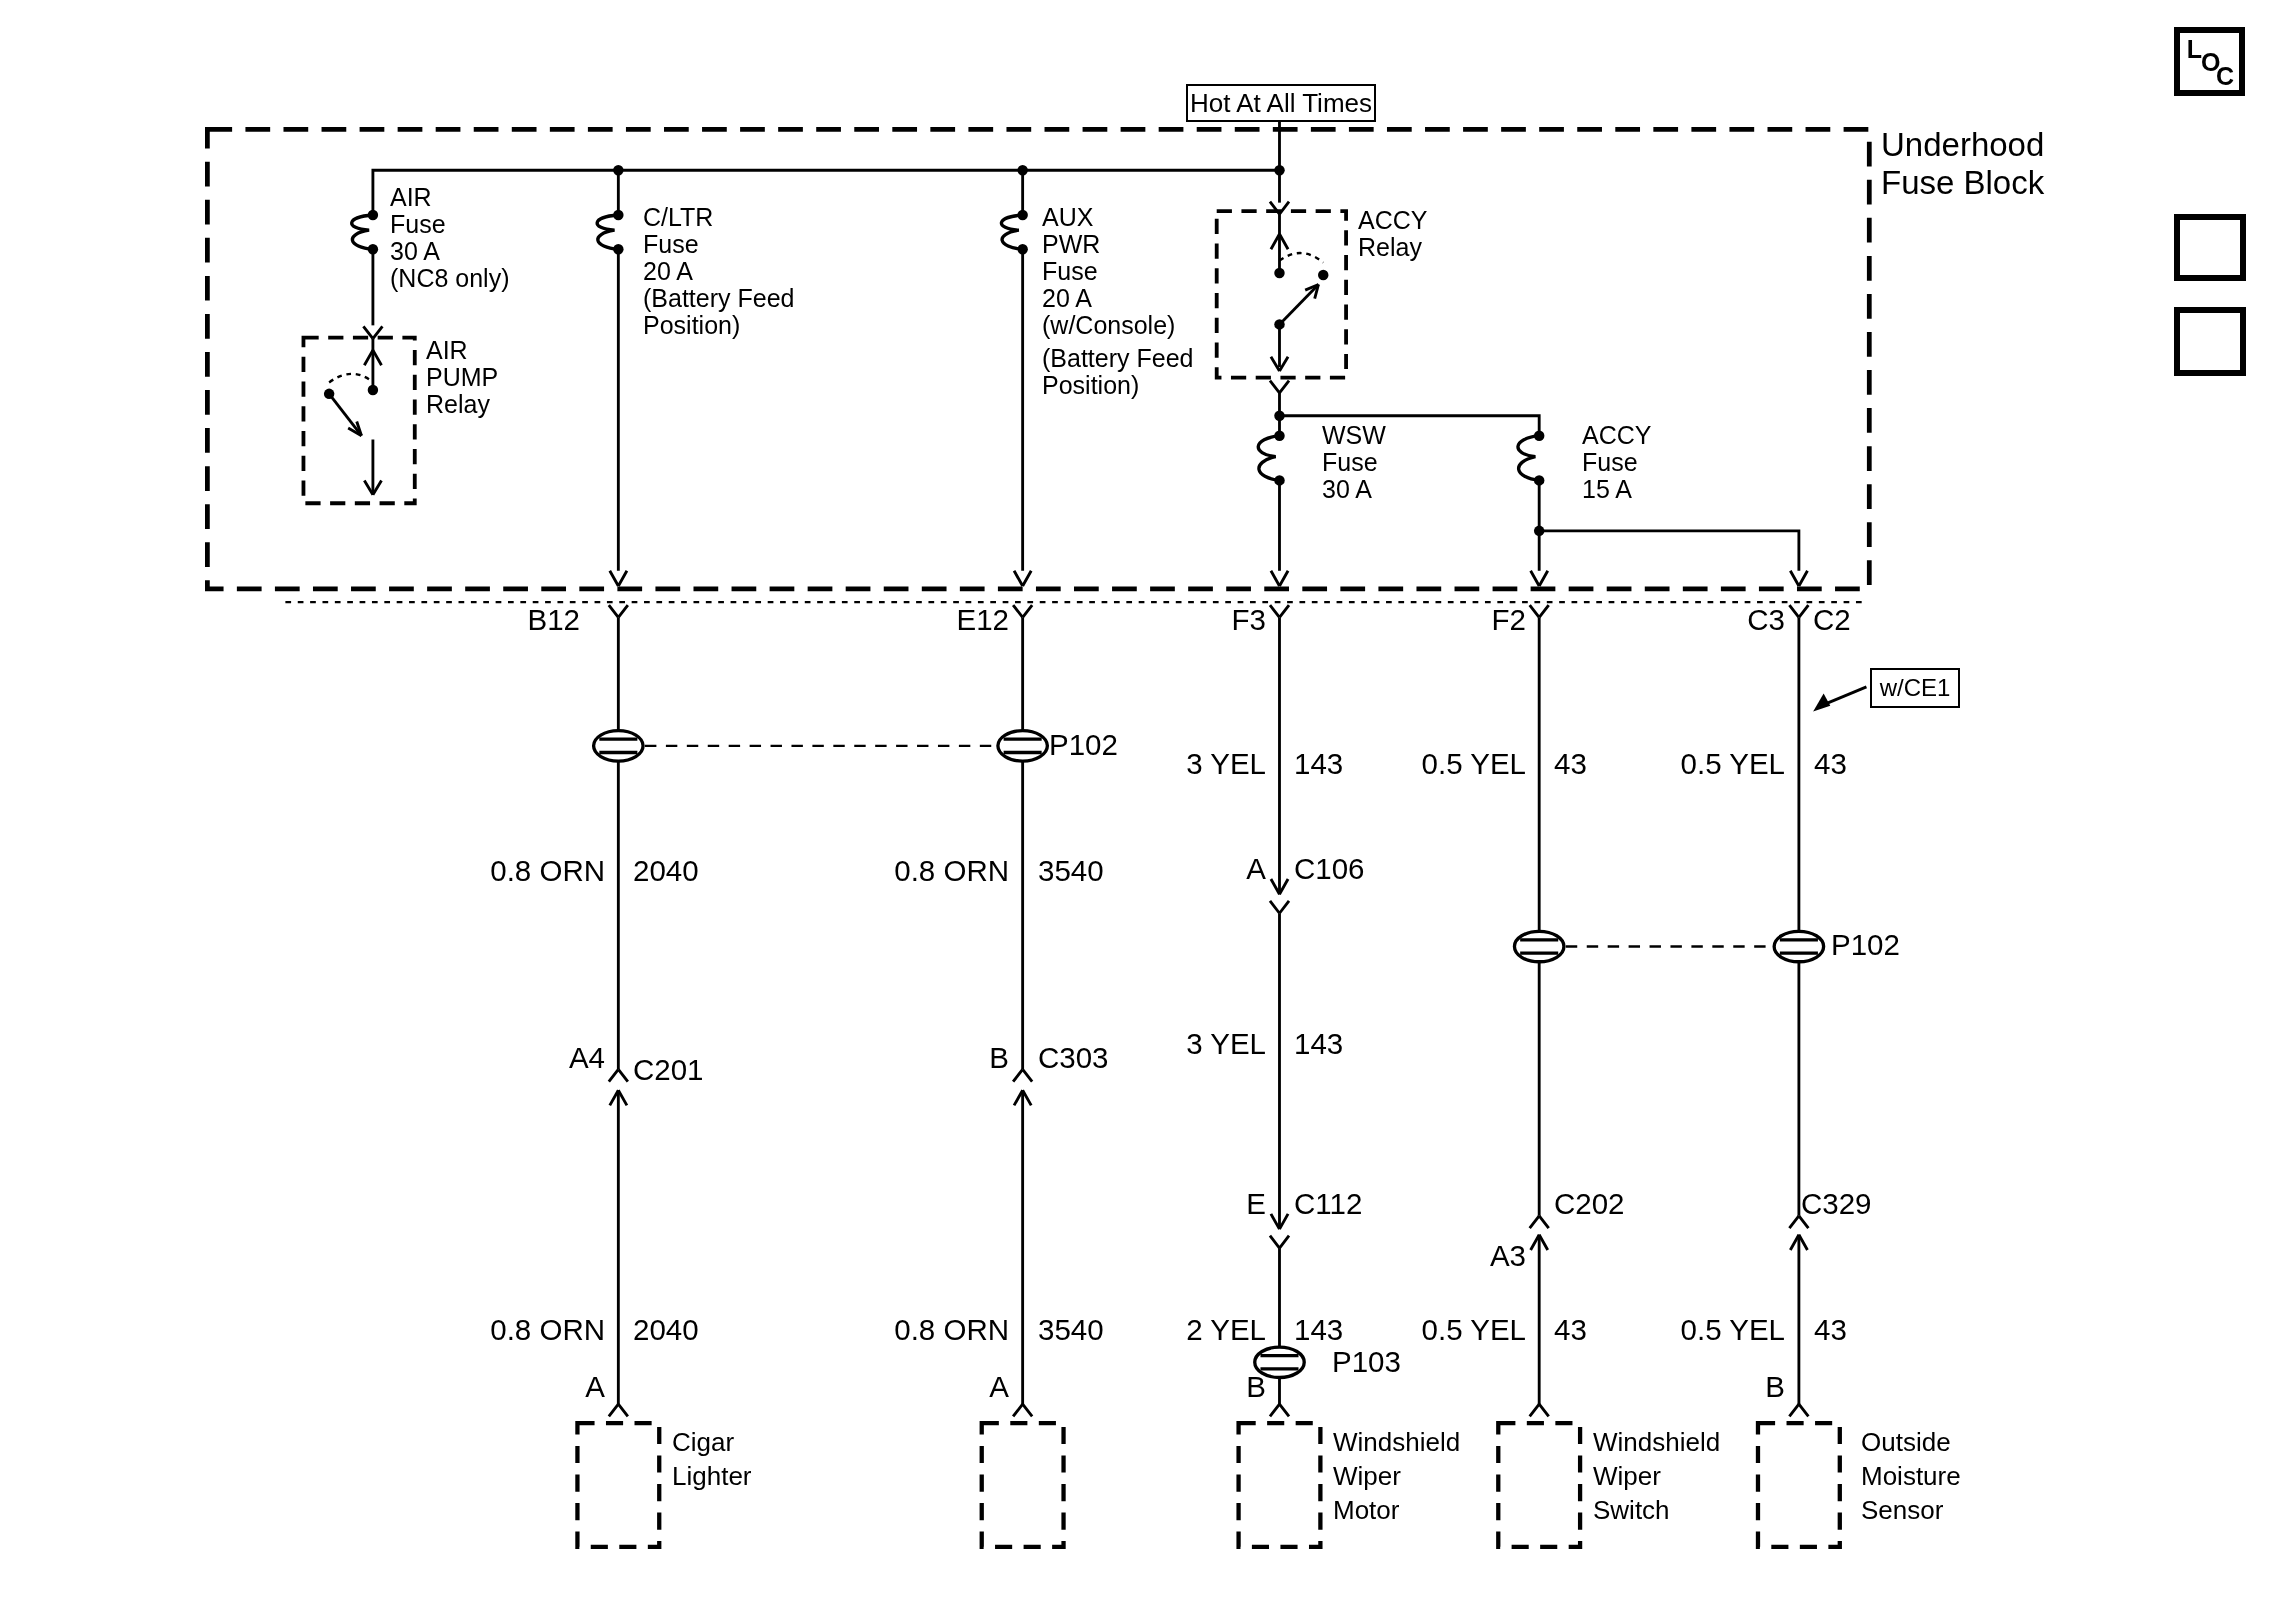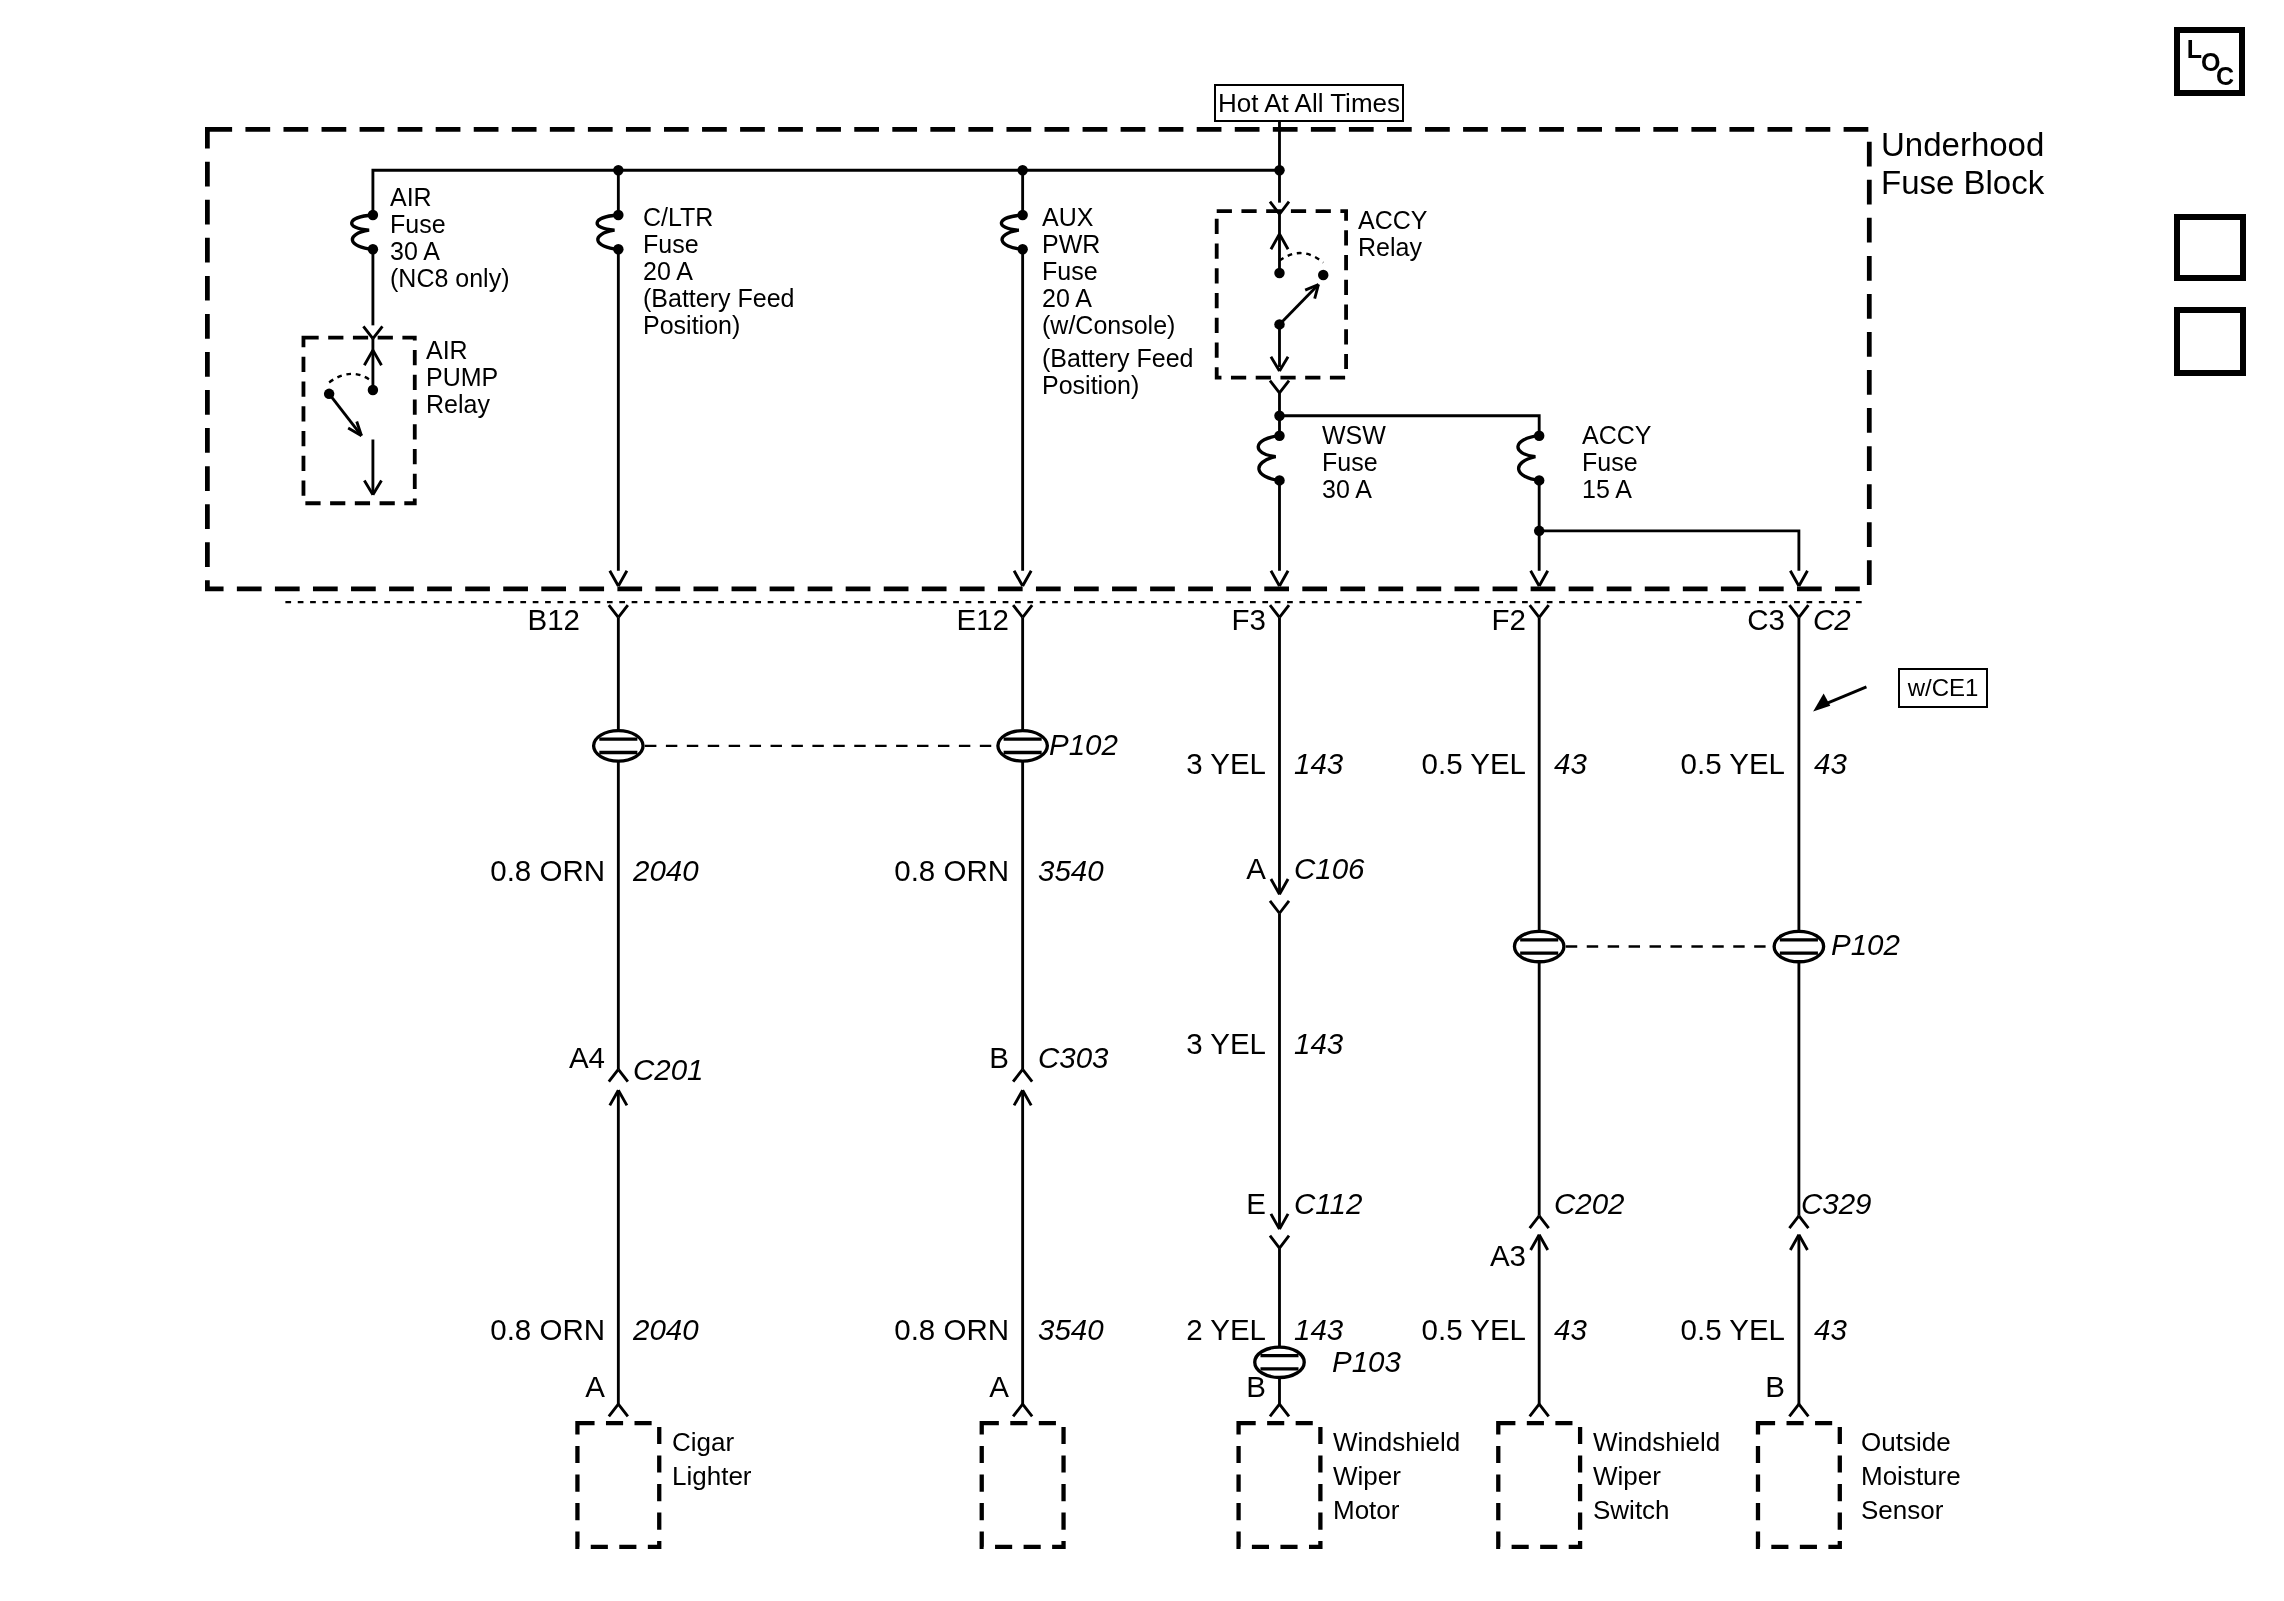--- a/index.html
+++ b/index.html
@@ -1,29 +1,29 @@
 <!DOCTYPE html>
 <html style="font-size:15px"><head>
 <meta charset="utf-8">
 <style>
   html,body { margin:0; padding:0; background:#ffffff; }
   .canvas { position:relative; width:2285px; height:1602px; background:#ffffff;
             font-family:"Liberation Sans", sans-serif; color:#000; overflow:hidden; }
   .t  { position:absolute; white-space:nowrap; color:#000; }
   .ra { transform:translate(-100%,-50%); }
-  .la { transform:translate(0,-50%);font-style:italic; }
+  .la { transform:translate(0,-50%); }
   .f31 { font-size:29.5px; }
   .f27 { font-size:26px; }
   .blk { position:absolute; }
   .blk > div { line-height:27px; font-size:25px; }
   .blk.comp > div { line-height:34px; font-size:26px; }
   .blk.title > div { line-height:38px; font-size:33px; }
   .gap6 { margin-top:5.7px; }
   .boxed { position:absolute; border:2.9px solid #000; display:flex; align-items:center;
-           justify-content:center; background:#fff;margin-left:28px; }
+           justify-content:center; background:#fff; }
   .toolbox { position:absolute; border:6.7px solid #000; background:#fff; }
   .loc-l { position:absolute; font-weight:bold; font-size:25px; }
   svg { position:absolute; left:0; top:0; }
 </style>
 </head>
 <body>
 
 <div class="canvas">
 
   <svg width="2285" height="1602" viewBox="0 0 2402 1684">

